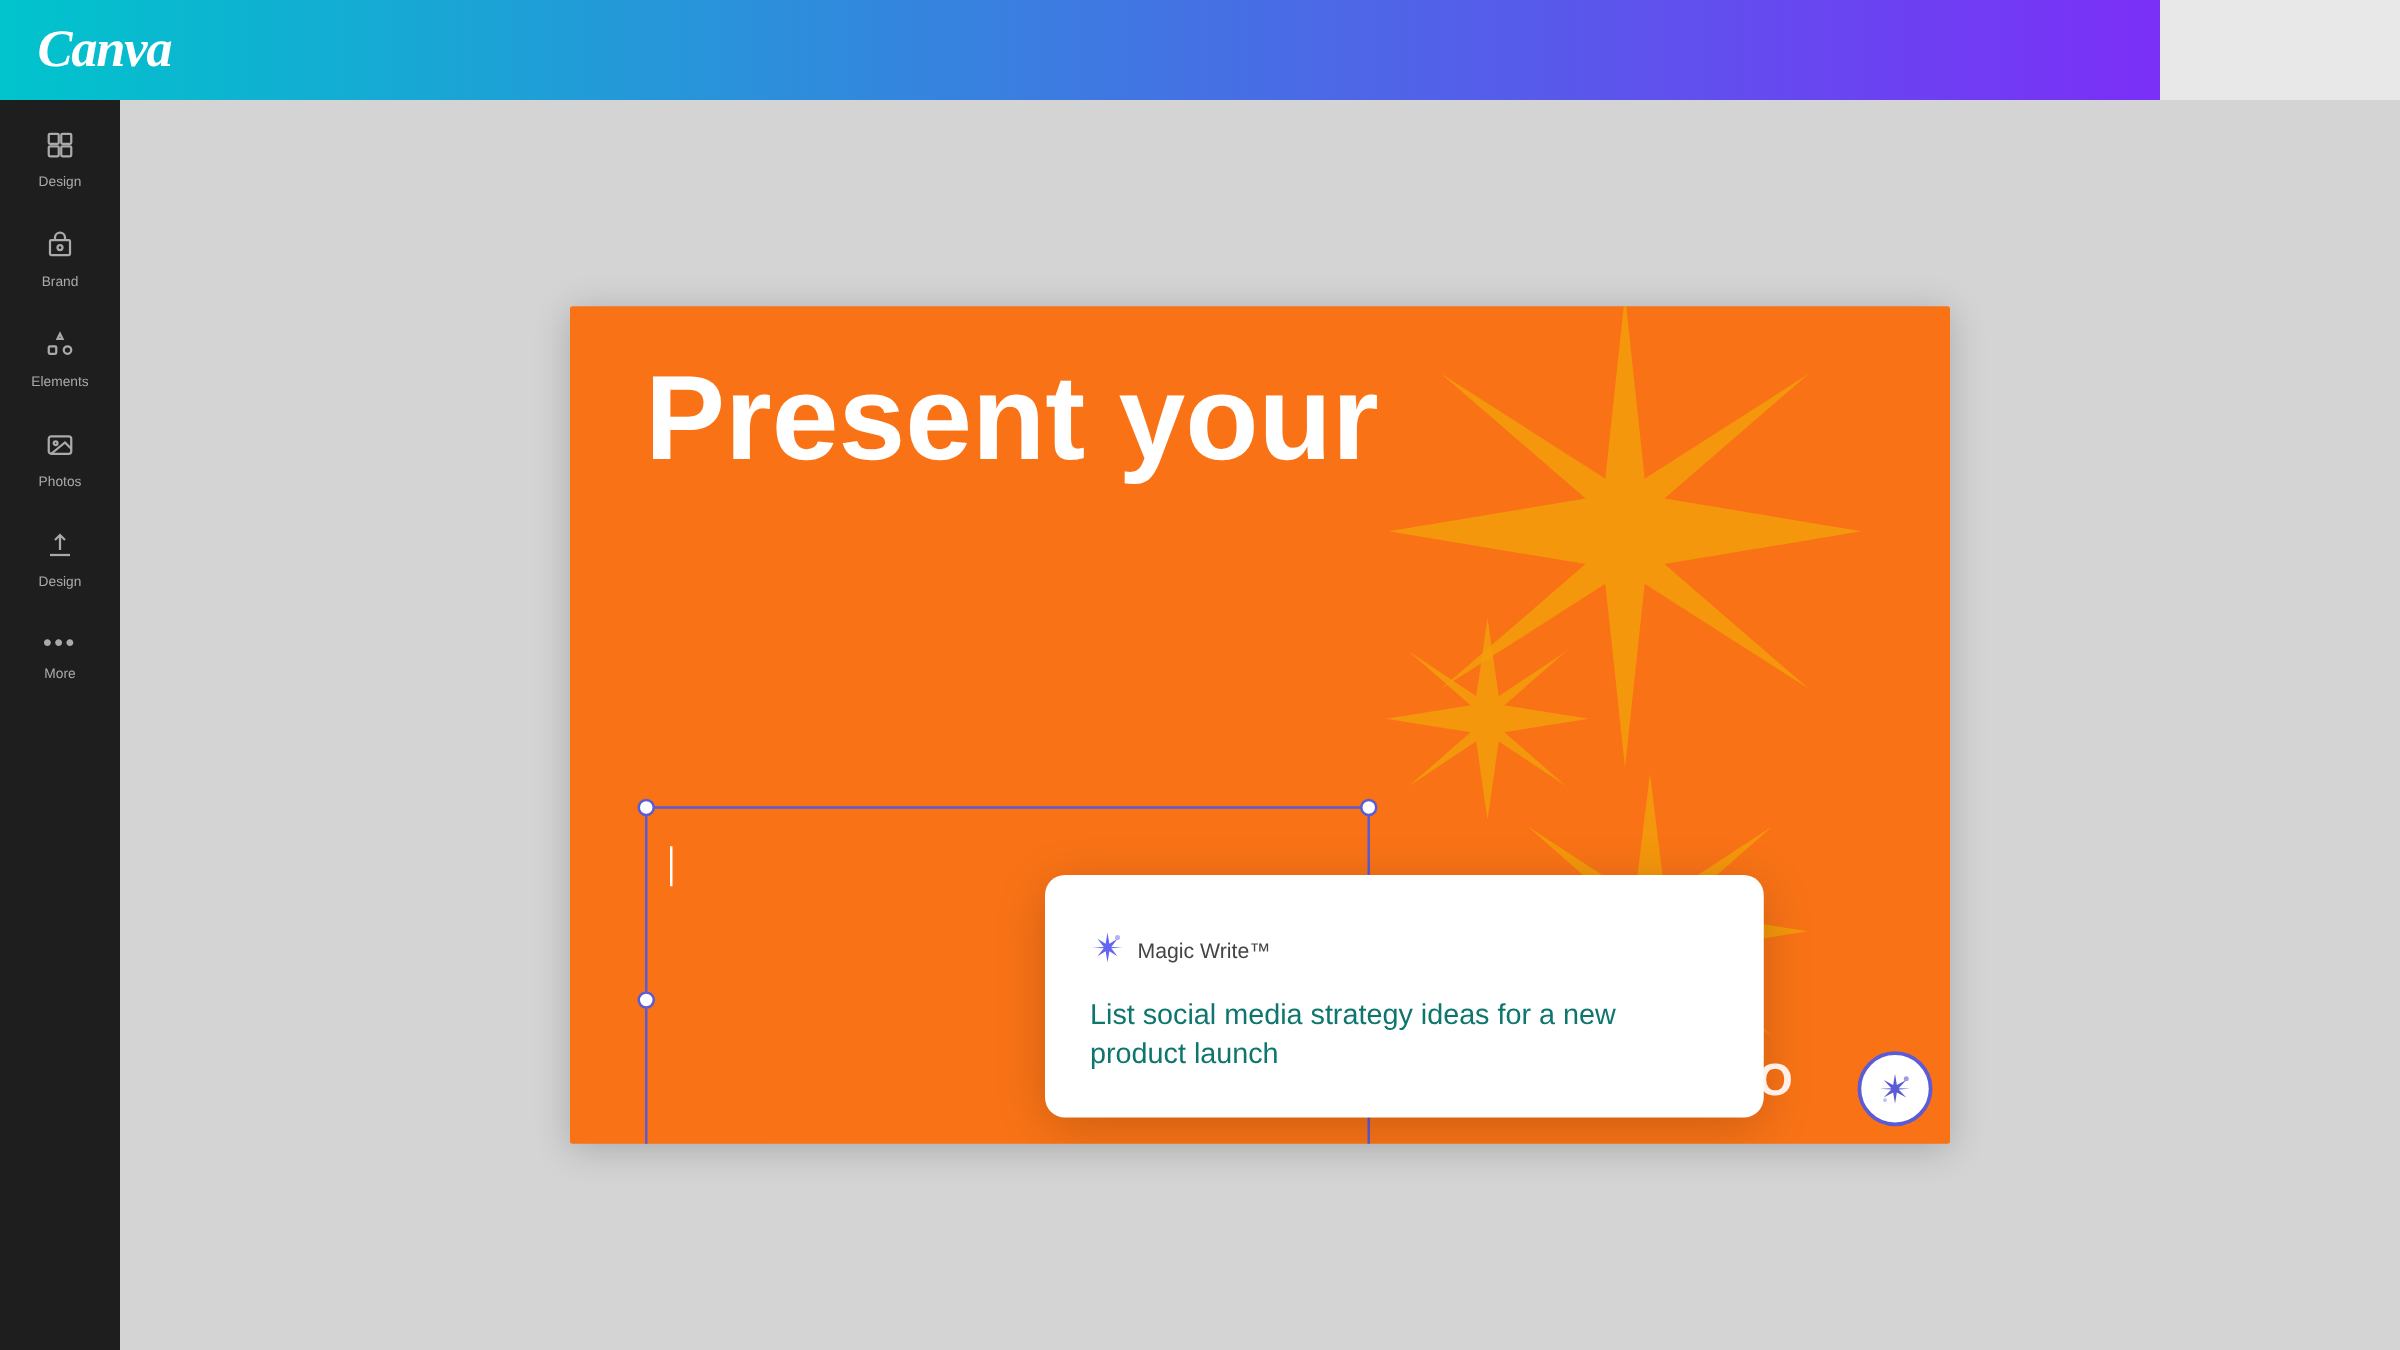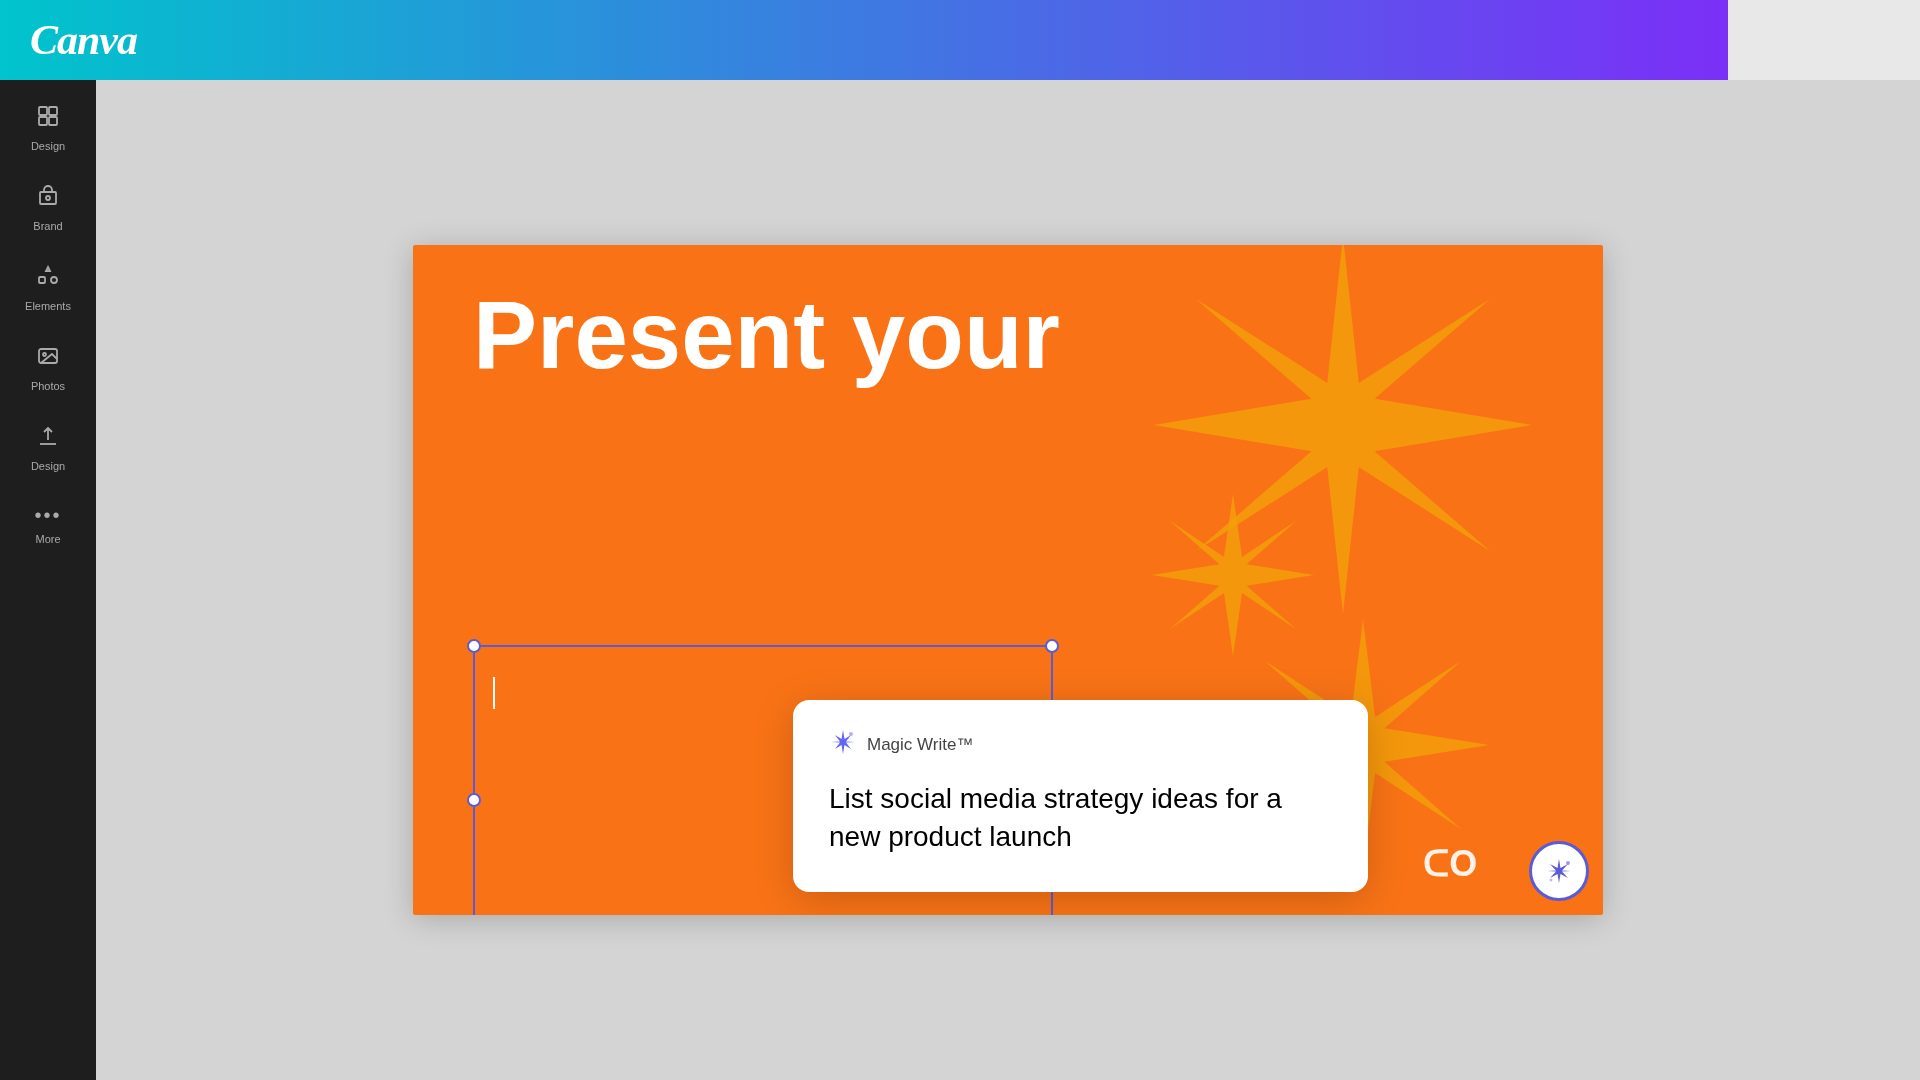--- a/index.html
+++ b/index.html
@@ -63,21 +63,21 @@
       width: 1824px;
       height: 1000px;
       background: #d4d4d4;
       display: flex;
       align-items: center;
       justify-content: center;
     }
 
     
     #canvas {
-      width: 1190px;
+      width: 1104px;
       height: 670px;
       background: #f97316;
       position: relative;
       overflow: hidden;
       border-radius: 2px;
       box-shadow: 0 4px 30px rgba(0,0,0,0.2);
     }
 
     
     .star {
@@ -132,40 +132,40 @@
     @keyframes blink { 50% { opacity: 0; } }
 
     
     #magic-write-panel {
       position: absolute;
       top: 455px;
       left: 380px;
       width: 575px;
       background: white;
       border-radius: 16px;
-      padding: 28px 36px 36px;
+      padding: 44px 36px 36px;
       box-shadow: 0 8px 40px rgba(0,0,0,0.18);
     }
     #magic-write-panel .panel-header {
       display: flex;
       align-items: center;
       gap: 10px;
       margin-bottom: 18px;
     }
     .magic-icon {
       font-size: 22px;
     }
     .panel-title {
       font-size: 17px;
       color: #444;
       font-weight: 500;
     }
     .panel-content {
-      font-size: 28px;
-      color: #000000;
+      font-size: 23px;
+      color: #0f766e;
       line-height: 1.35;
       font-weight: 400;
     }
 
     
     #canvas-logo {
       position: absolute;
       bottom: 24px;
       right: 100px;
       color: white;

